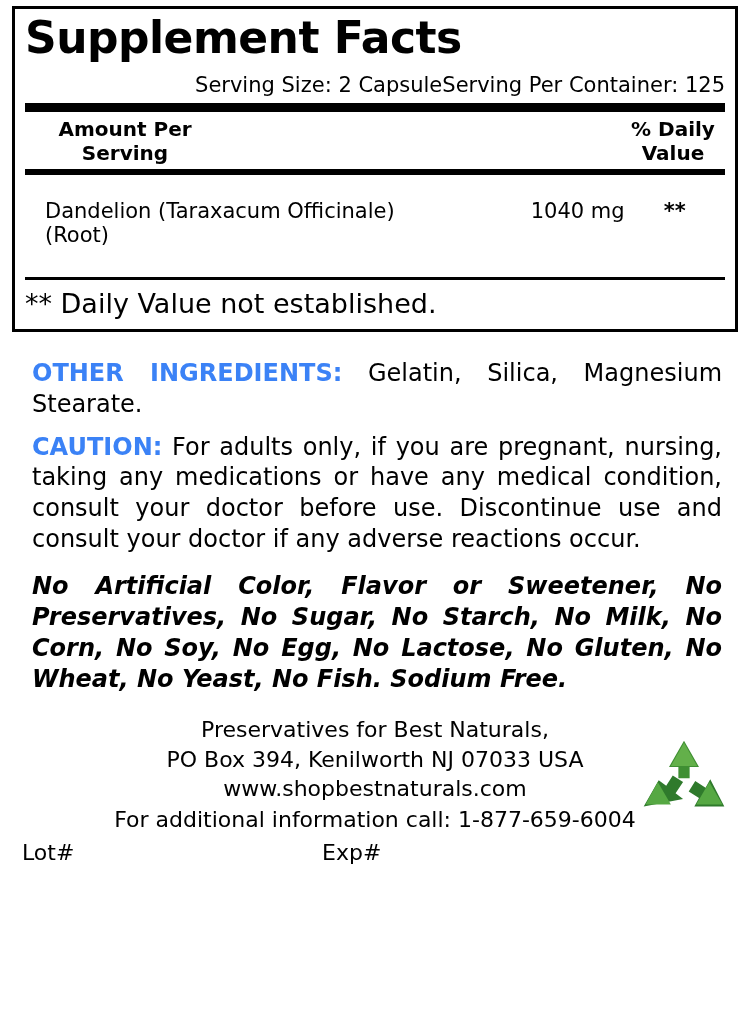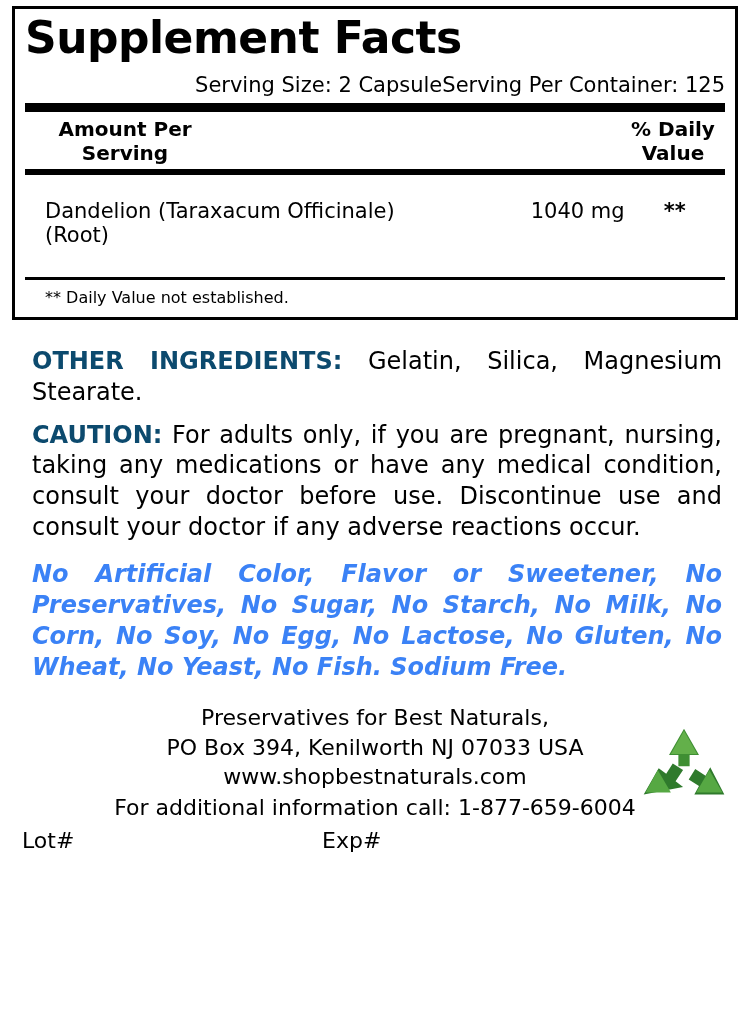--- a/index.html
+++ b/index.html
@@ -83,42 +83,41 @@
   .sf-row-amount {
     width: 180px;
     text-align: right;
   }
   .sf-row-dv {
     width: 104px;
     text-align: center;
     font-weight: bold;
   }
   .sf-footnote {
-    font-size: 16px;
+    font-size: 27px;
     padding: 8px 0 4px 0;
-    margin-left: 20px;
   }
 
   
   .body-block {
     margin-top: 26px;
     padding: 0 16px 0 20px;
   }
   .para {
     font-size: 24px;
     line-height: 1.28;
     text-align: justify;
     margin: 0 0 12px 0;
   }
   .hdr {
-    color: #0c4a6e;
+    color: #3b82f6;
     font-weight: bold;
   }
   .free-claims {
-    color: #3b82f6;
+    color: #000000;
     font-style: italic;
     font-weight: bold;
     font-size: 24px;
     line-height: 1.3;
     text-align: justify;
     margin: 16px 0 0 0;
   }
 
   
   .footer {

